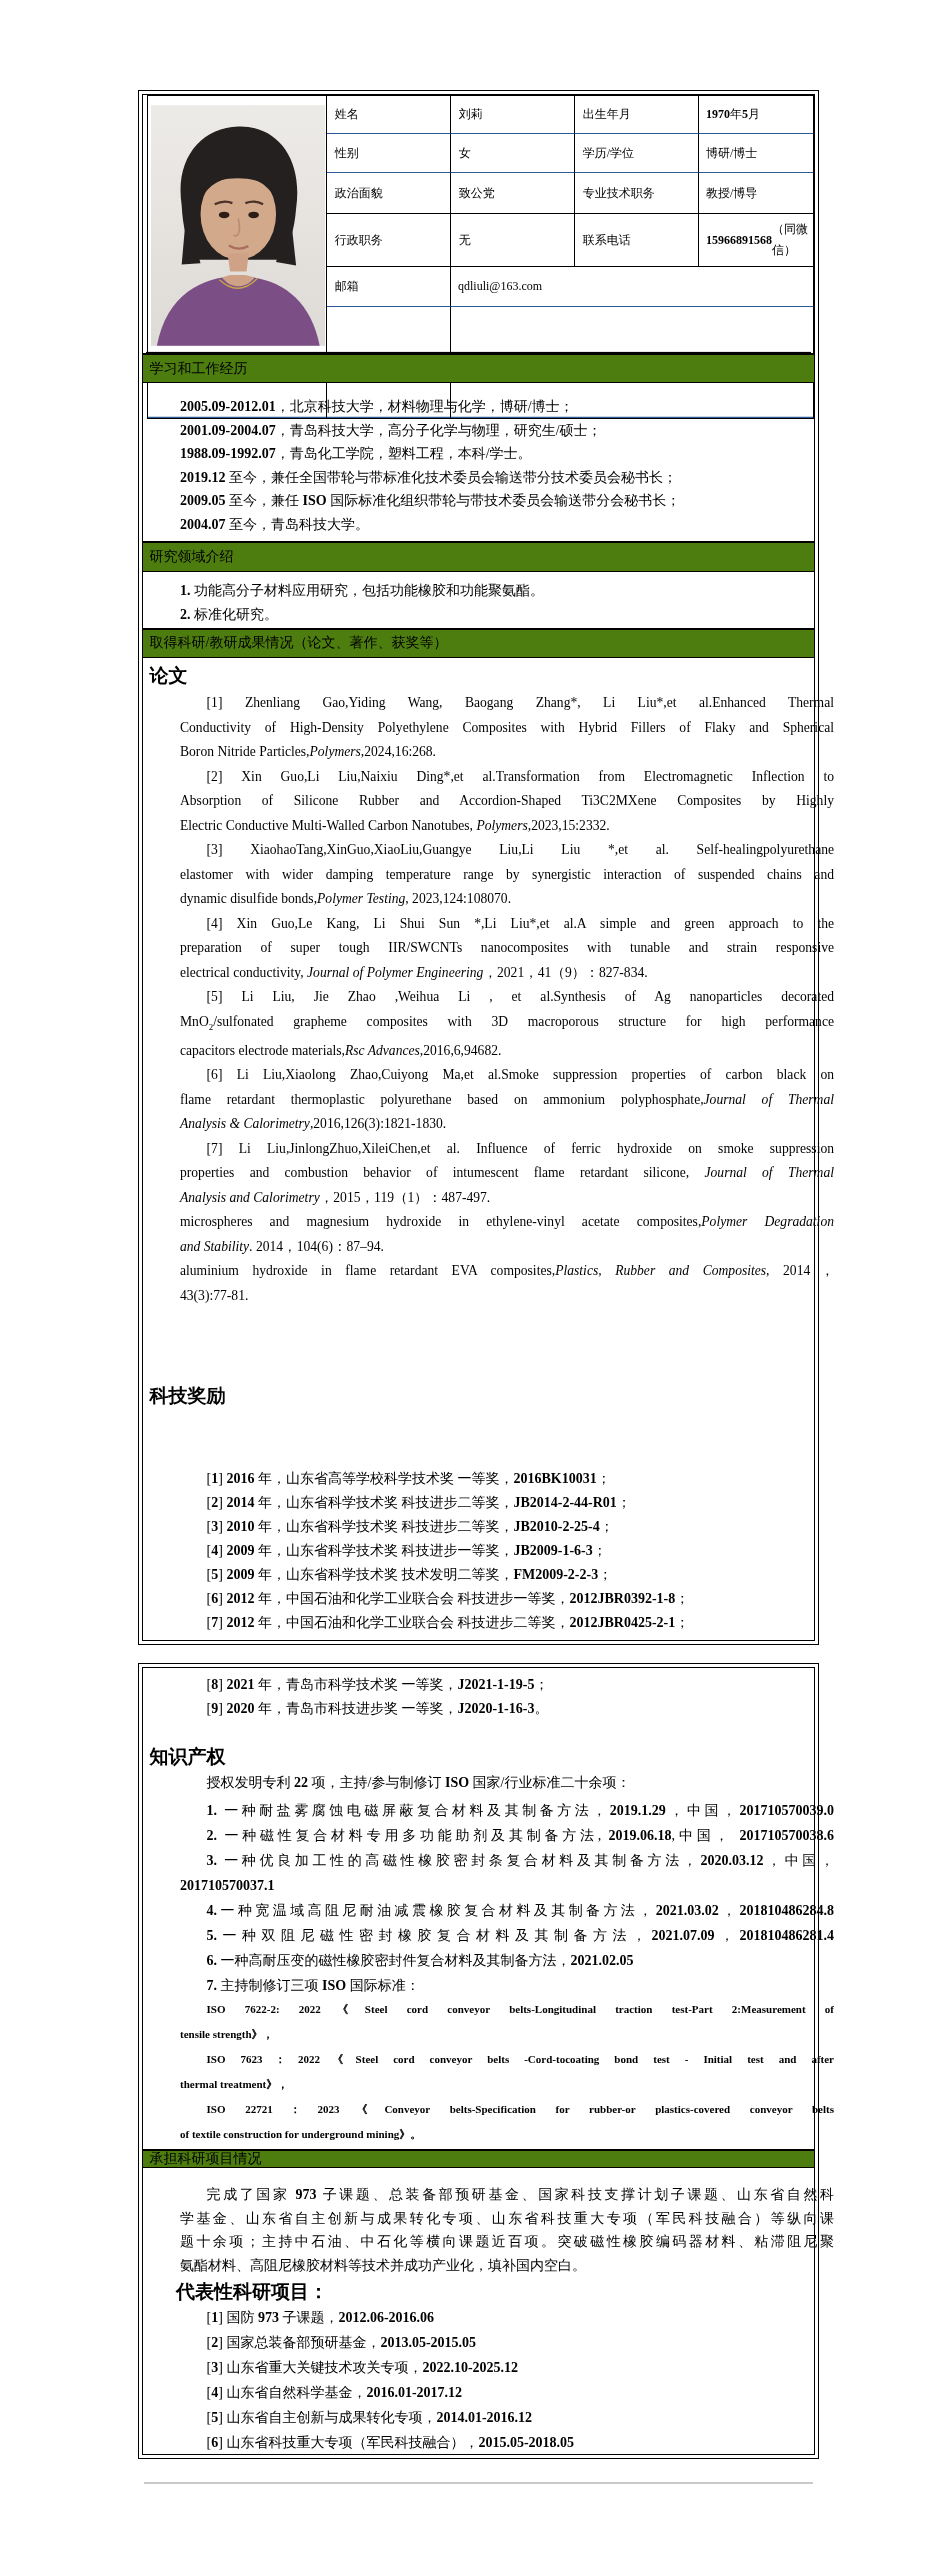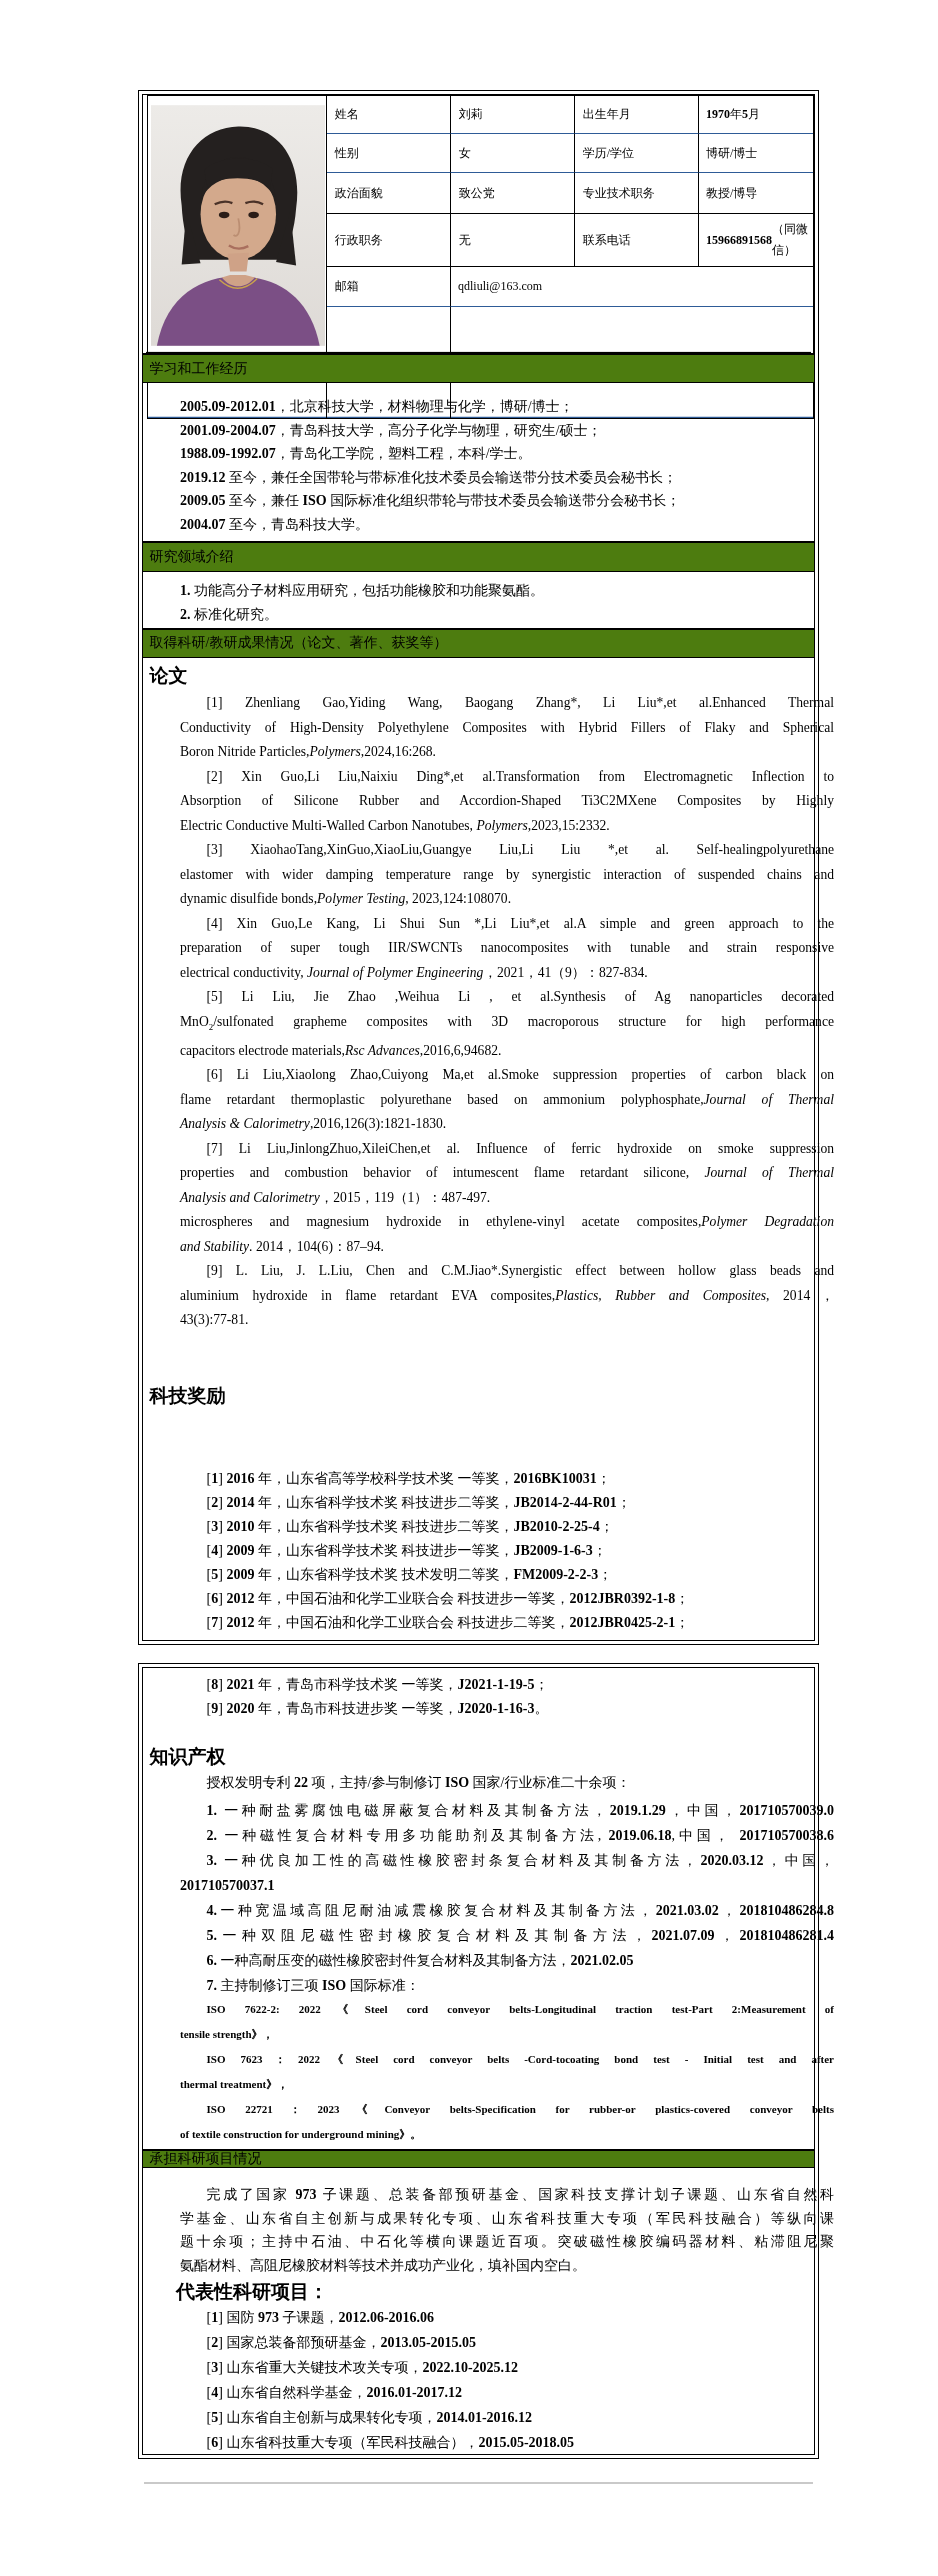--- a/index.html
+++ b/index.html
@@ -177,21 +177,20 @@
           <div class="pl j"><span>MnO</span><sub>2</sub><span>/sulfonated grapheme composites with 3D macroporous structure for high performance</span></div>
           <div class="pl"><span>capacitors electrode materials,</span><span class="i">Rsc Advances</span><span>,2016,6,94682.</span></div>
           <div class="pl ind j"><span>[6] </span><span class="b">Li Liu</span><span>,Xiaolong Zhao,Cuiyong Ma,et al.Smoke suppression properties of carbon black on</span></div>
           <div class="pl j"><span>flame retardant thermoplastic polyurethane based on ammonium polyphosphate,</span><span class="i">Journal of Thermal</span></div>
           <div class="pl"><span class="i">Analysis &amp; Calorimetry</span><span>,2016,126(3):1821-1830.</span></div>
           <div class="pl ind j"><span>[7] </span><span class="b">Li Liu</span><span>,JinlongZhuo,XileiChen,et al. Influence of ferric hydroxide on smoke suppression</span></div>
           <div class="pl j"><span>properties and combustion behavior of intumescent flame retardant silicone, </span><span class="i">Journal of Thermal</span></div>
           <div class="pl"><span class="i">Analysis and Calorimetry</span><span>，2015，119（1）：487-497.</span></div>
           <div class="pl j"><span>microspheres and magnesium hydroxide in ethylene-vinyl acetate composites,</span><span class="i">Polymer Degradation</span></div>
           <div class="pl"><span class="i">and Stability</span><span>. 2014，104(6)：87–94.</span></div>
-          <div class="pl ind j"><span>[9] </span><span class="b">L. Liu</span><span>, J. L.Liu, Chen and C.M.Jiao*.Synergistic effect between hollow glass beads and</span></div>
           <div class="pl j"><span>aluminium hydroxide in flame retardant EVA composites,</span><span class="i">Plastics, Rubber and Composites</span><span>, 2014，</span></div>
           <div class="pl"><span>43(3):77-81.</span></div>
         </div>
 
       <div class="h-line" style="top:1289px">科技奖励</div>
       <div class="tb awd-items">
           <div class="fl ind">[<b>1</b>] <b>2016</b> 年，山东省高等学校科学技术奖 一等奖，<b>2016BK10031</b>；</div>
           <div class="fl ind">[<b>2</b>] <b>2014</b> 年，山东省科学技术奖 科技进步二等奖，<b>JB2014-2-44-R01</b>；</div>
           <div class="fl ind">[<b>3</b>] <b>2010</b> 年，山东省科学技术奖 科技进步二等奖，<b>JB2010-2-25-4</b>；</div>
           <div class="fl ind">[<b>4</b>] <b>2009</b> 年，山东省科学技术奖 科技进步一等奖，<b>JB2009-1-6-3</b>；</div>

